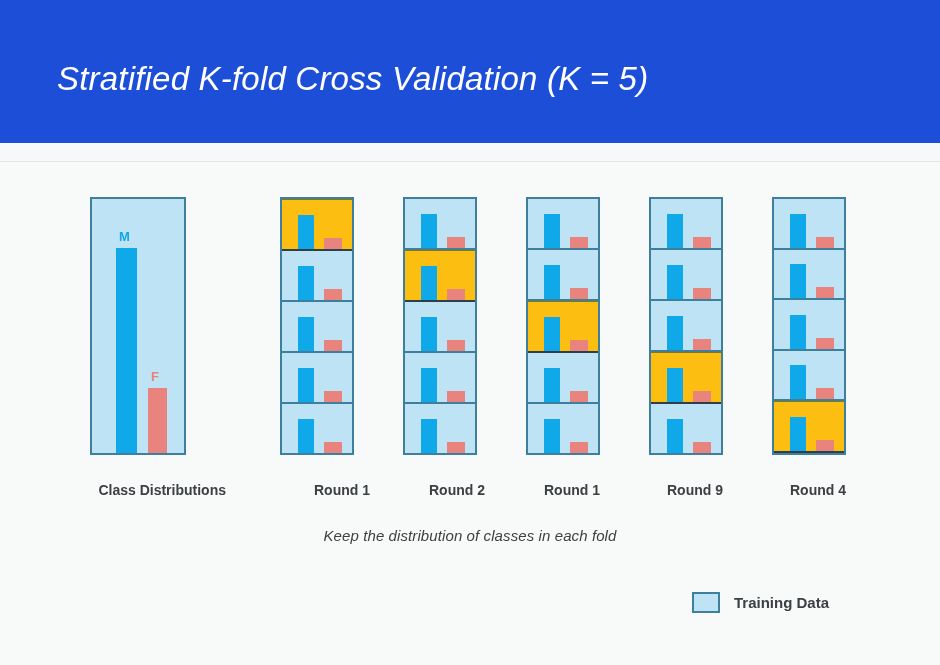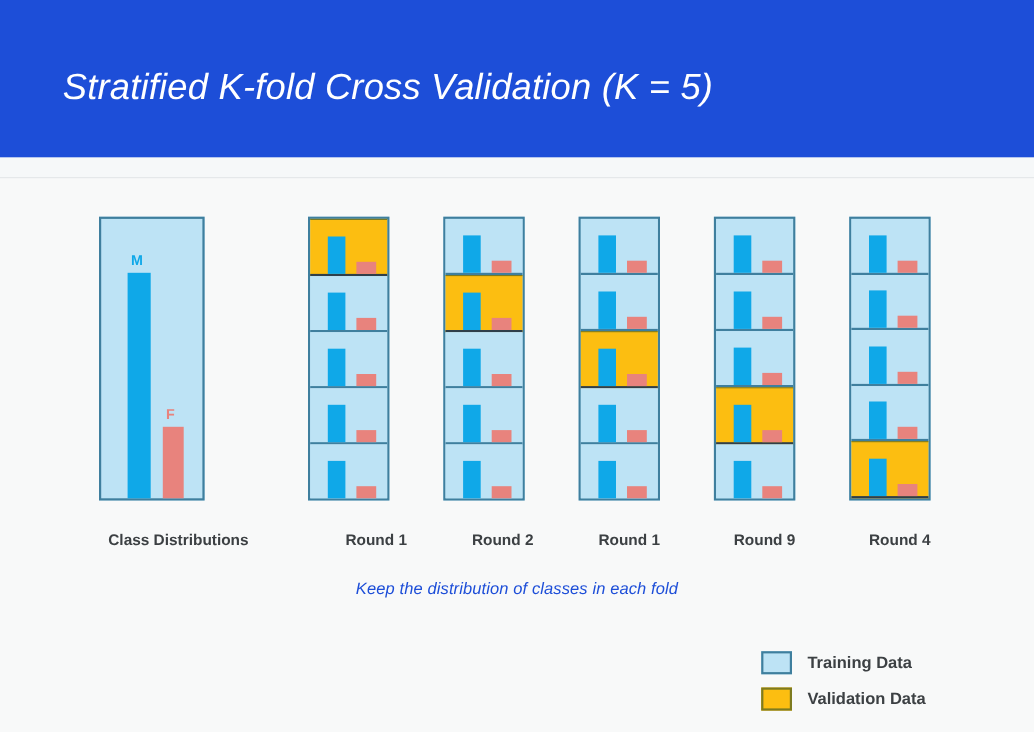--- a/index.html
+++ b/index.html
@@ -150,21 +150,21 @@
   .caption.round-caption { width: 74px; }
 
   
   .note {
     position: absolute;
     left: 0; top: 365px;
     width: 940px;
     text-align: center;
     font-size: 15px;
     font-style: italic;
-    color: #1d4ed8;
+    color: #404040;
     letter-spacing: 0.1px;
   }
 
   
   .legend {
     position: absolute;
     left: 692px;
     top: 430px;
     display: flex;
     flex-direction: column;
@@ -331,19 +331,15 @@
       <div class="caption round-caption" style="left: 772px;">Round 4</div>
     </div>
 
   <div class="note">Keep the distribution of classes in each fold</div>
 
   <div class="legend">
     <div class="legend-row">
       <div class="legend-swatch training"></div>
       <div class="legend-text">Training Data</div>
     </div>
-    <div class="legend-row">
-      <div class="legend-swatch validation"></div>
-      <div class="legend-text">Validation Data</div>
-    </div>
   </div>
 
 </div>
 
 </body></html>

